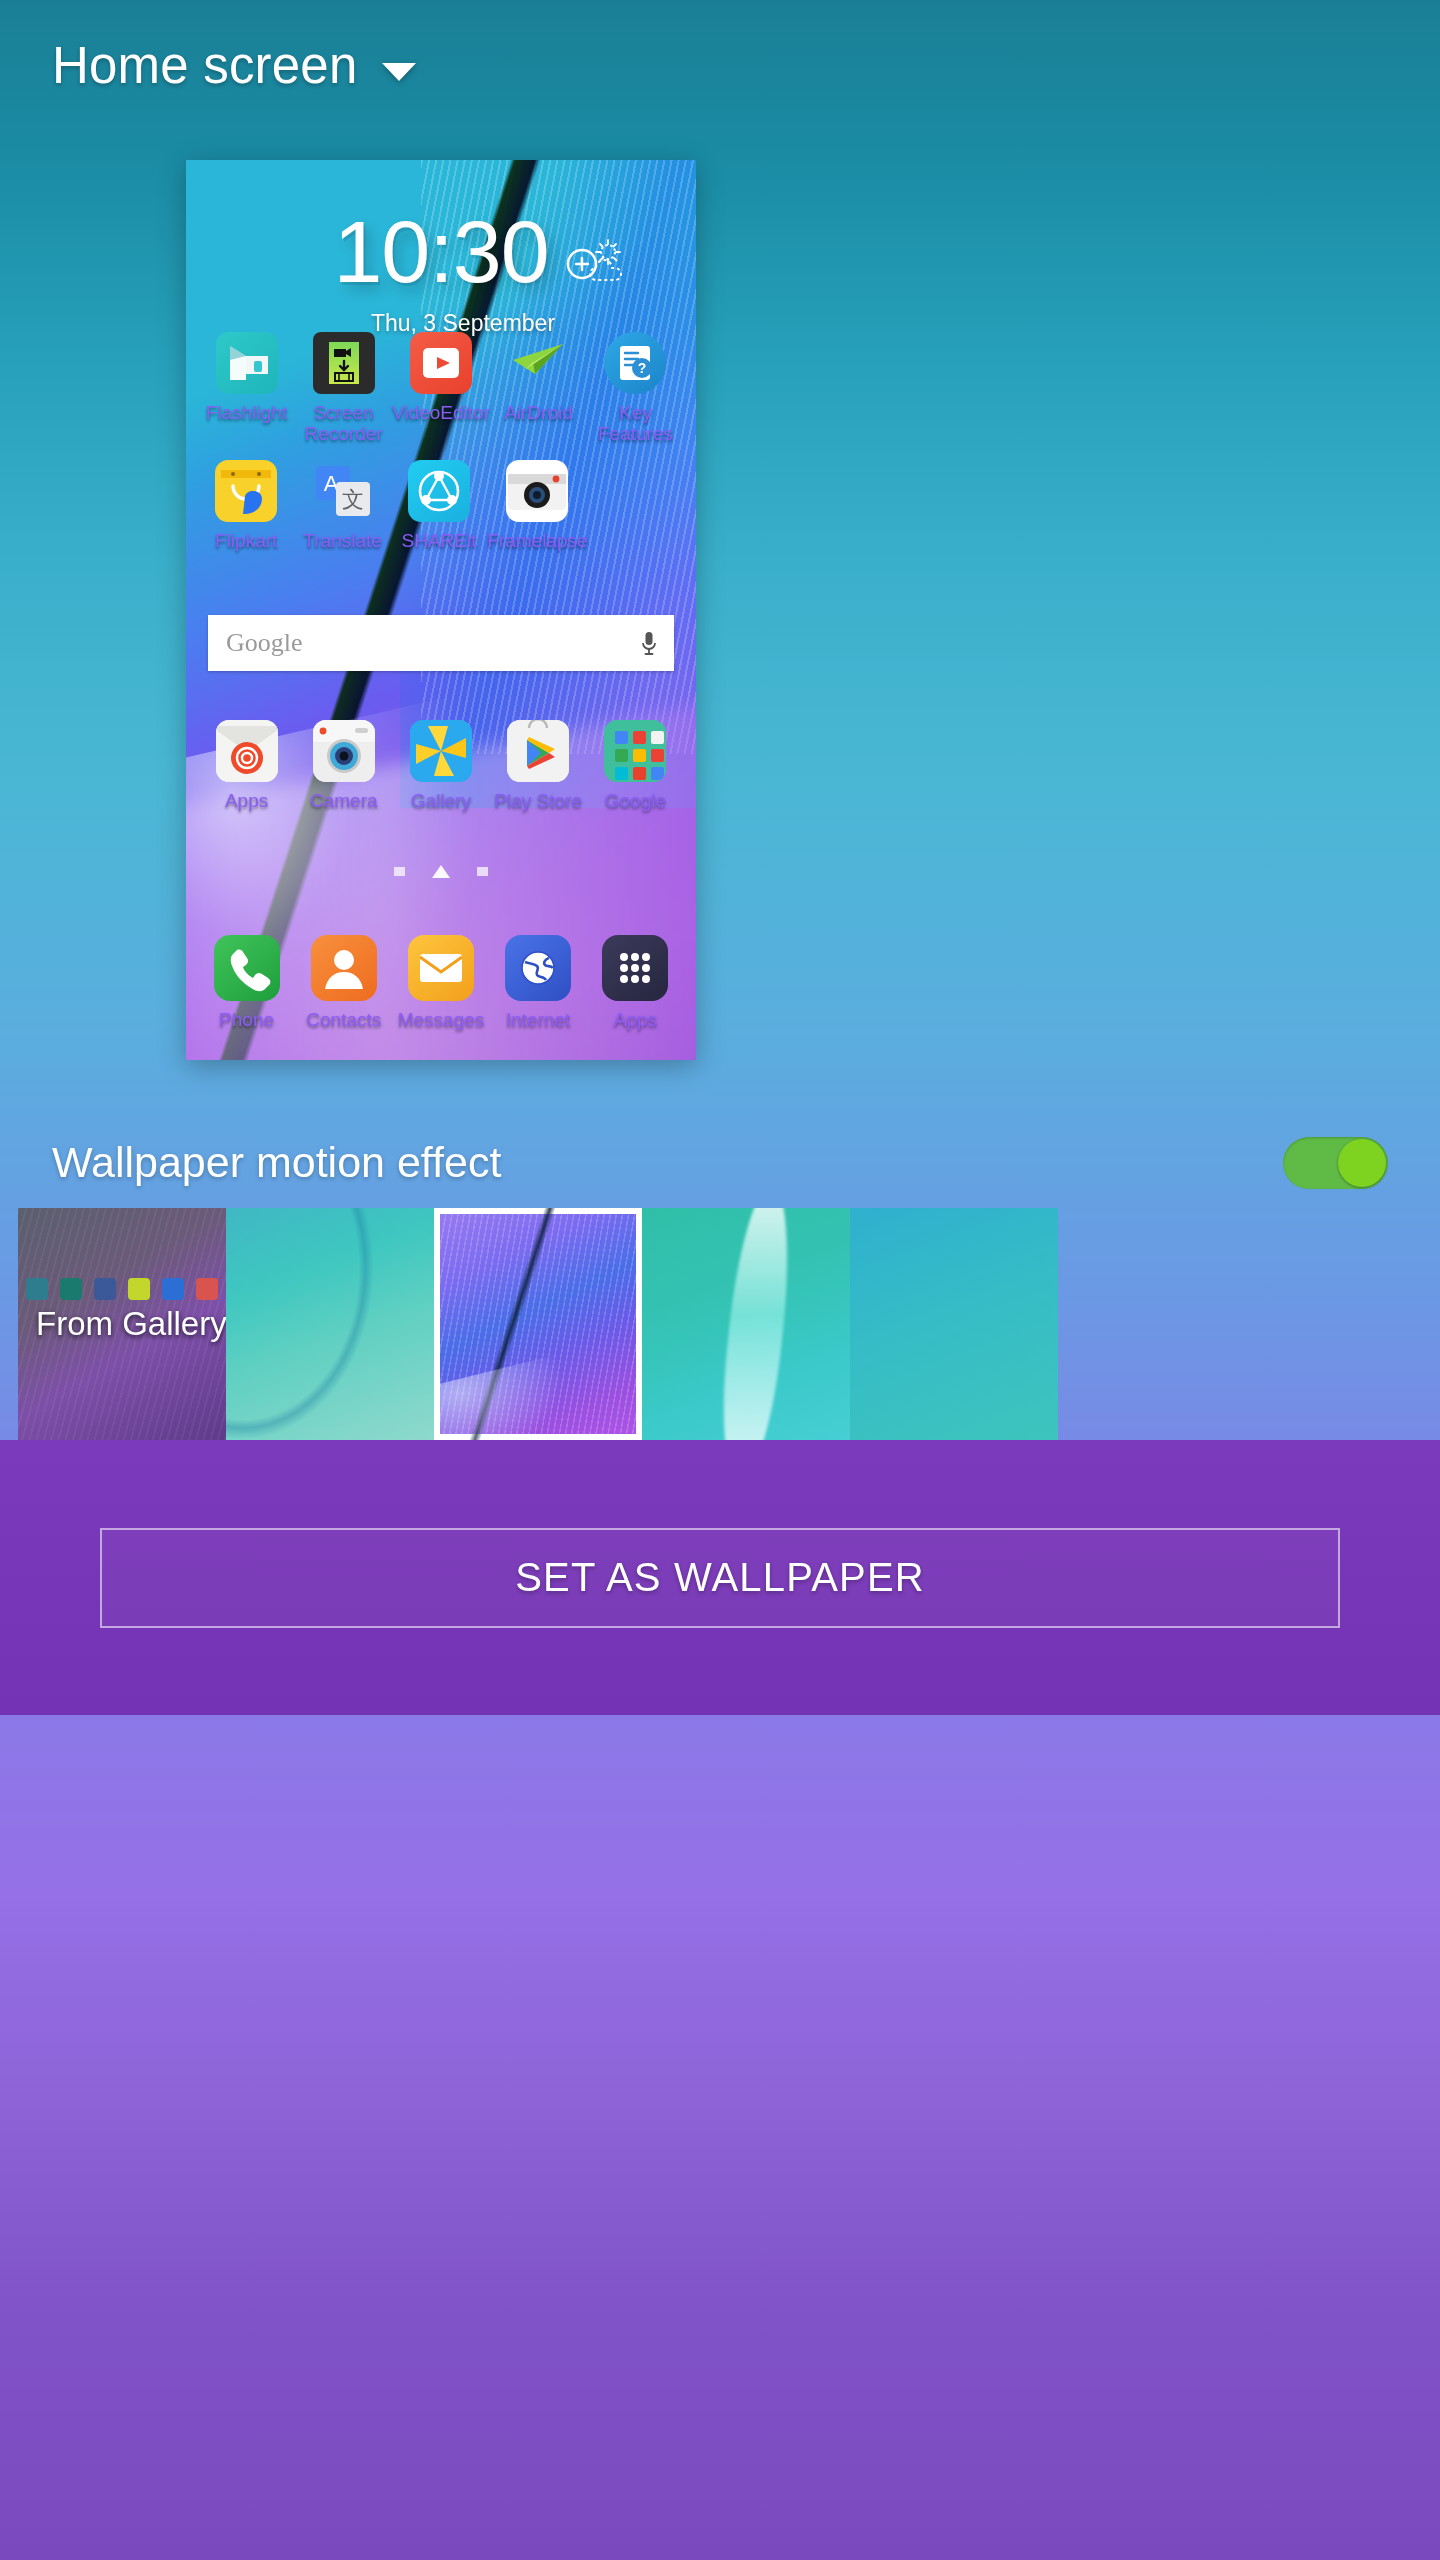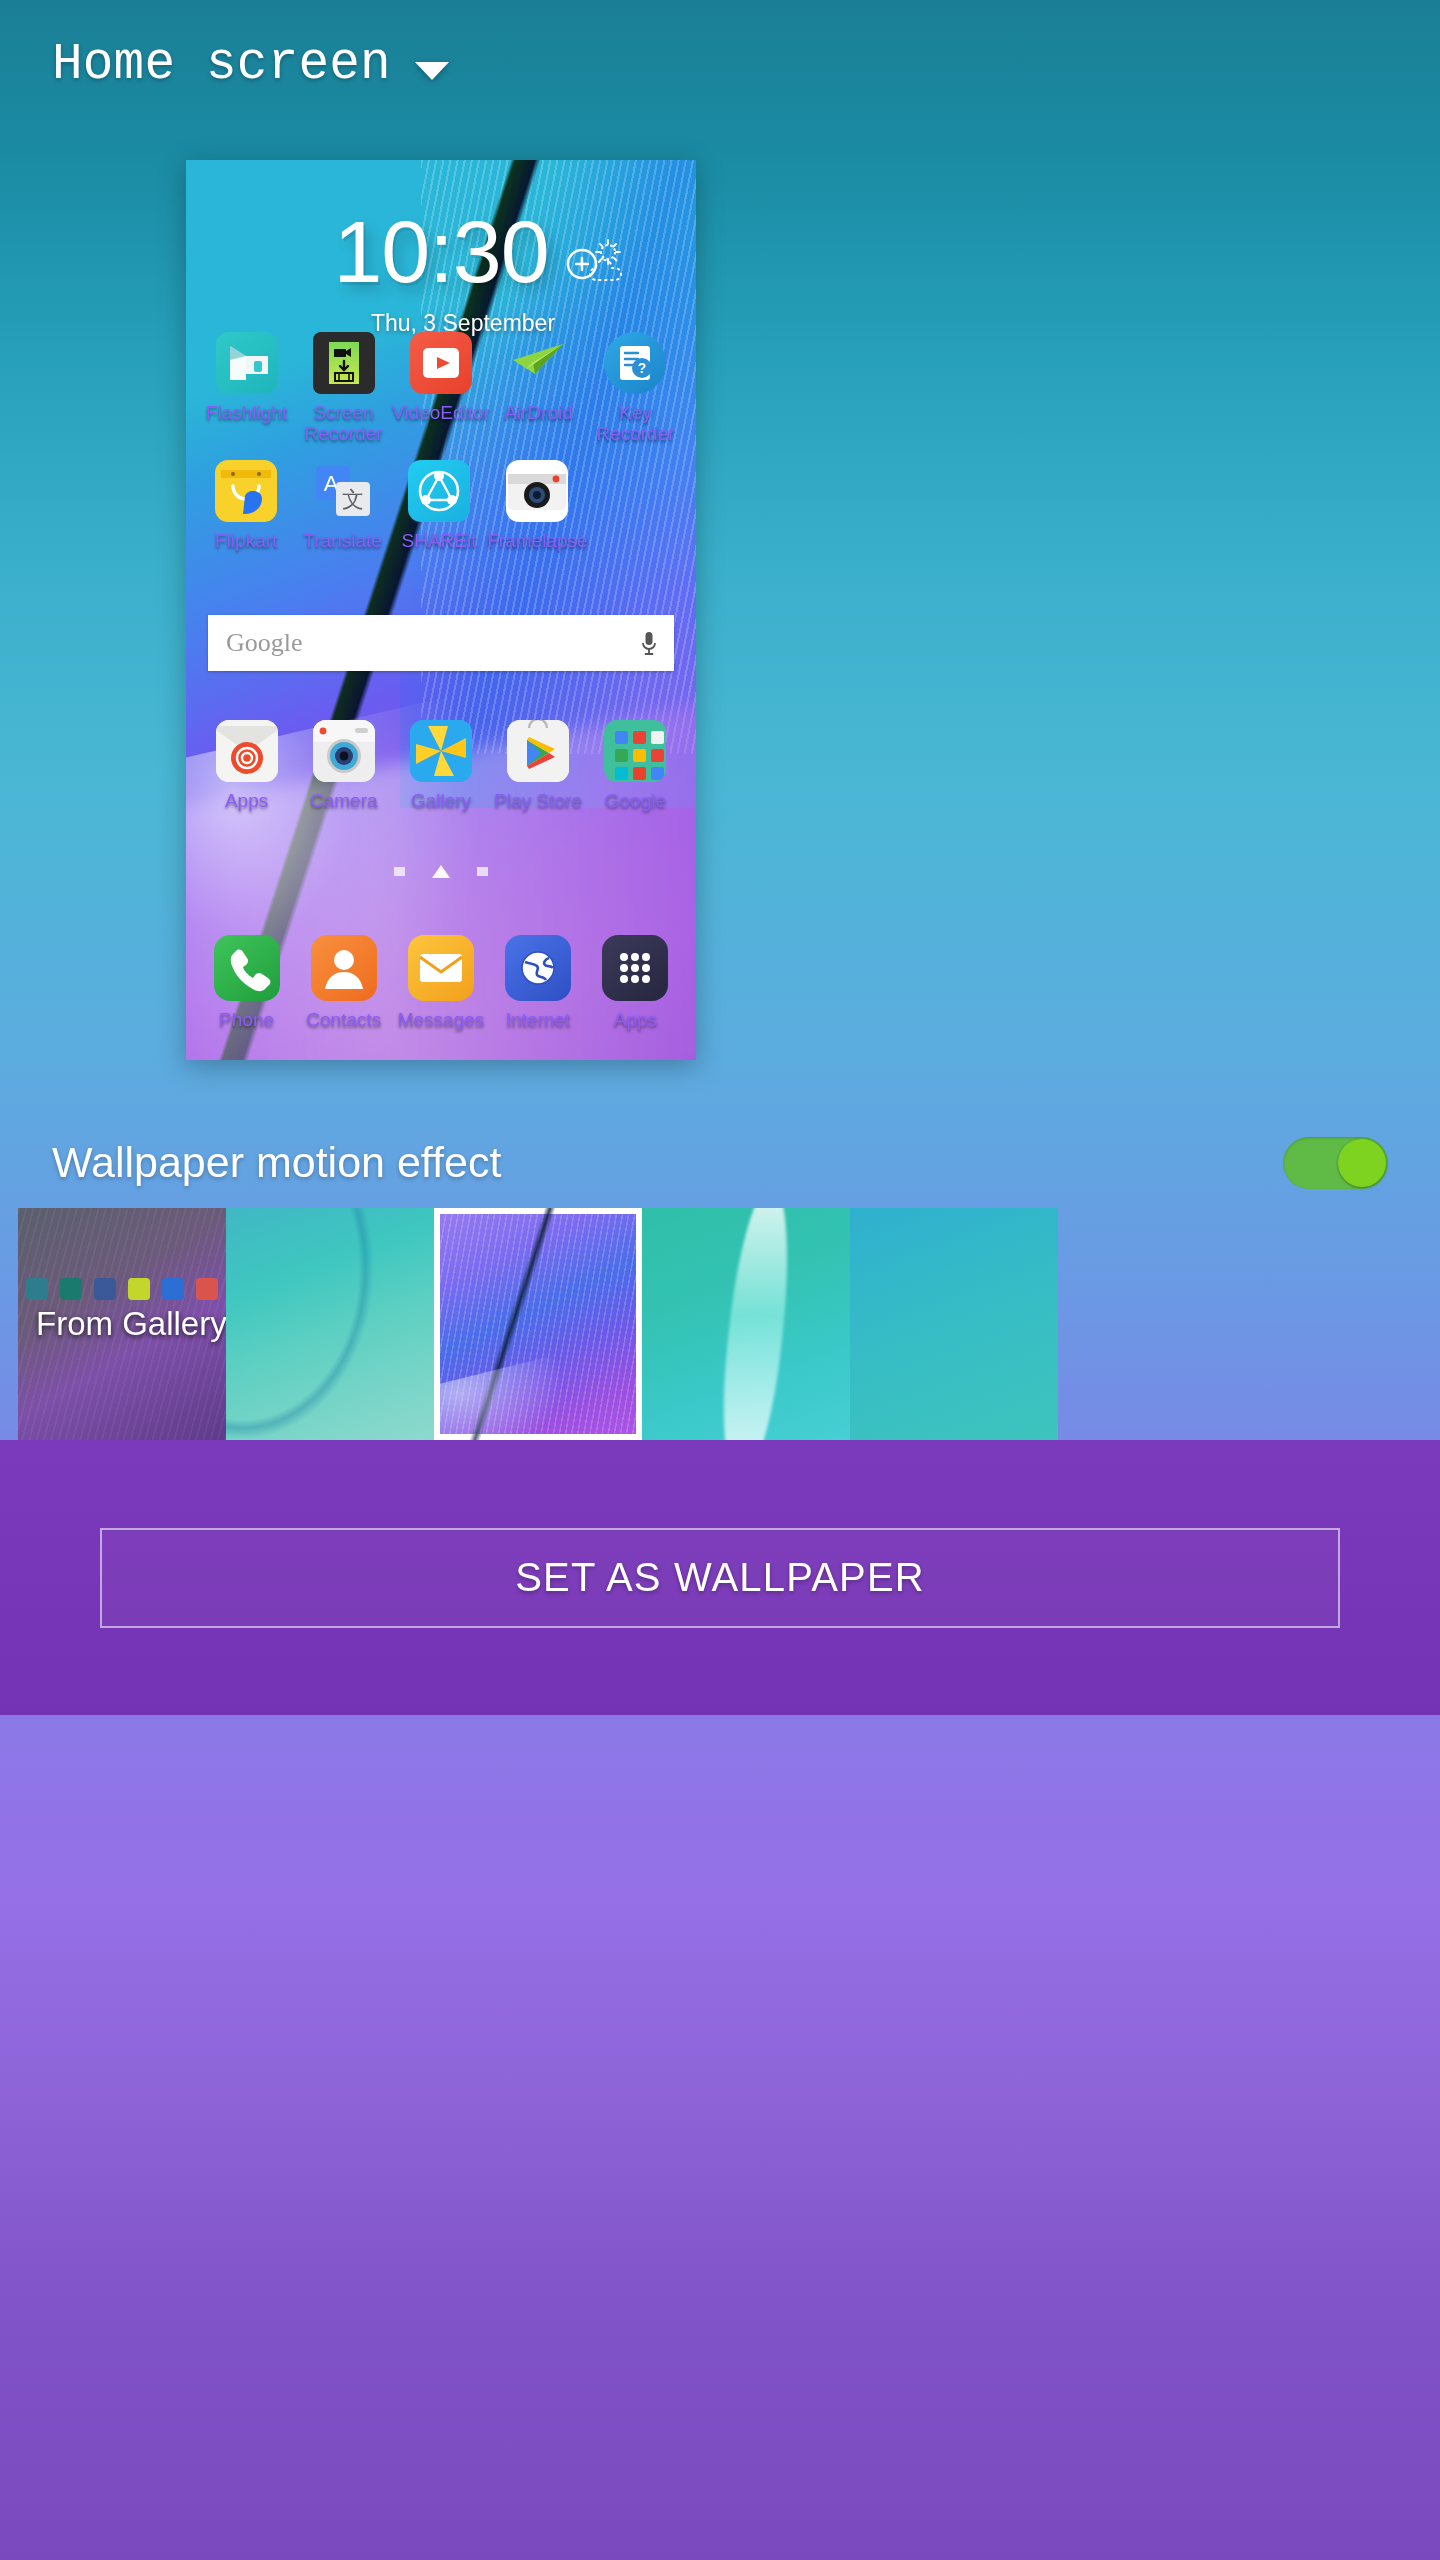--- a/index.html
+++ b/index.html
@@ -8,21 +8,21 @@
     font-family: "Liberation Sans", sans-serif;
     position:relative; overflow:hidden;
     background:
       linear-gradient(180deg,
         #1a7f96 0%, #1a8ba3 6%, #27a0bb 14%, #3aafcb 22%,
         #49b7d4 30%, #5aaede 40%, #6a9ae4 50%, #7b86e6 58%,
         #8a7ae8 66%, #9570e6 74%, #8e63d8 82%, #8154c9 90%, #7a49bd 100%);
   }
 
   
-  .header { position:absolute; left:0; top:0; width:1440px; height:160px;font-family:Liberation Mono, monospace; }
+  .header { position:absolute; left:0; top:0; width:1440px; height:160px; }
   .header-inner { position:absolute; left:52px; top:36px; display:flex; align-items:center; gap:24px; }
   .header-title {
     font-size:51px; color:#ffffff; font-weight:400; letter-spacing:0.2px;
     text-shadow:0 2px 4px rgba(0,0,0,0.28);
   }
   .caret {
     width:0;height:0;border-left:17px solid transparent;border-right:17px solid transparent;
     border-top:18px solid #ffffff; margin-top:12px;
     filter: drop-shadow(0 2px 3px rgba(0,0,0,0.3));
   }
@@ -288,21 +288,21 @@
     </div>
     <div class="app">
       <div class="app-ico" style="background:linear-gradient(140deg,#2ea8e6,#1b84c9);border-radius:50%;">
         <svg width="62" height="62" viewBox="0 0 62 62">
           <rect x="16" y="14" width="30" height="34" rx="3" fill="#ffffff"></rect>
           <path d="M21 21h13M21 27h13M21 33h8" stroke="#2b8fd4" stroke-width="2.4" stroke-linecap="round"></path>
           <circle cx="38" cy="36" r="10" fill="#2b8fd4"></circle>
           <text x="38" y="41" font-size="14" fill="#fff" text-anchor="middle" font-family="Liberation Sans, sans-serif" font-weight="bold">?</text>
         </svg>
       </div>
-      <div class="app-lbl">Key Recorder</div>
+      <div class="app-lbl">Key Features</div>
     </div>
   </div>
 
   <div class="grid grid-r2">
     <div class="app">
       <div class="app-ico" style="background:#f8d22a;">
         <svg width="62" height="62" viewBox="0 0 62 62">
           <rect x="6" y="10" width="50" height="8" fill="#f0b90b"></rect>
           <circle cx="18" cy="14" r="2" fill="#8a6a00"></circle>
             <circle cx="44" cy="14" r="2" fill="#8a6a00"></circle>

